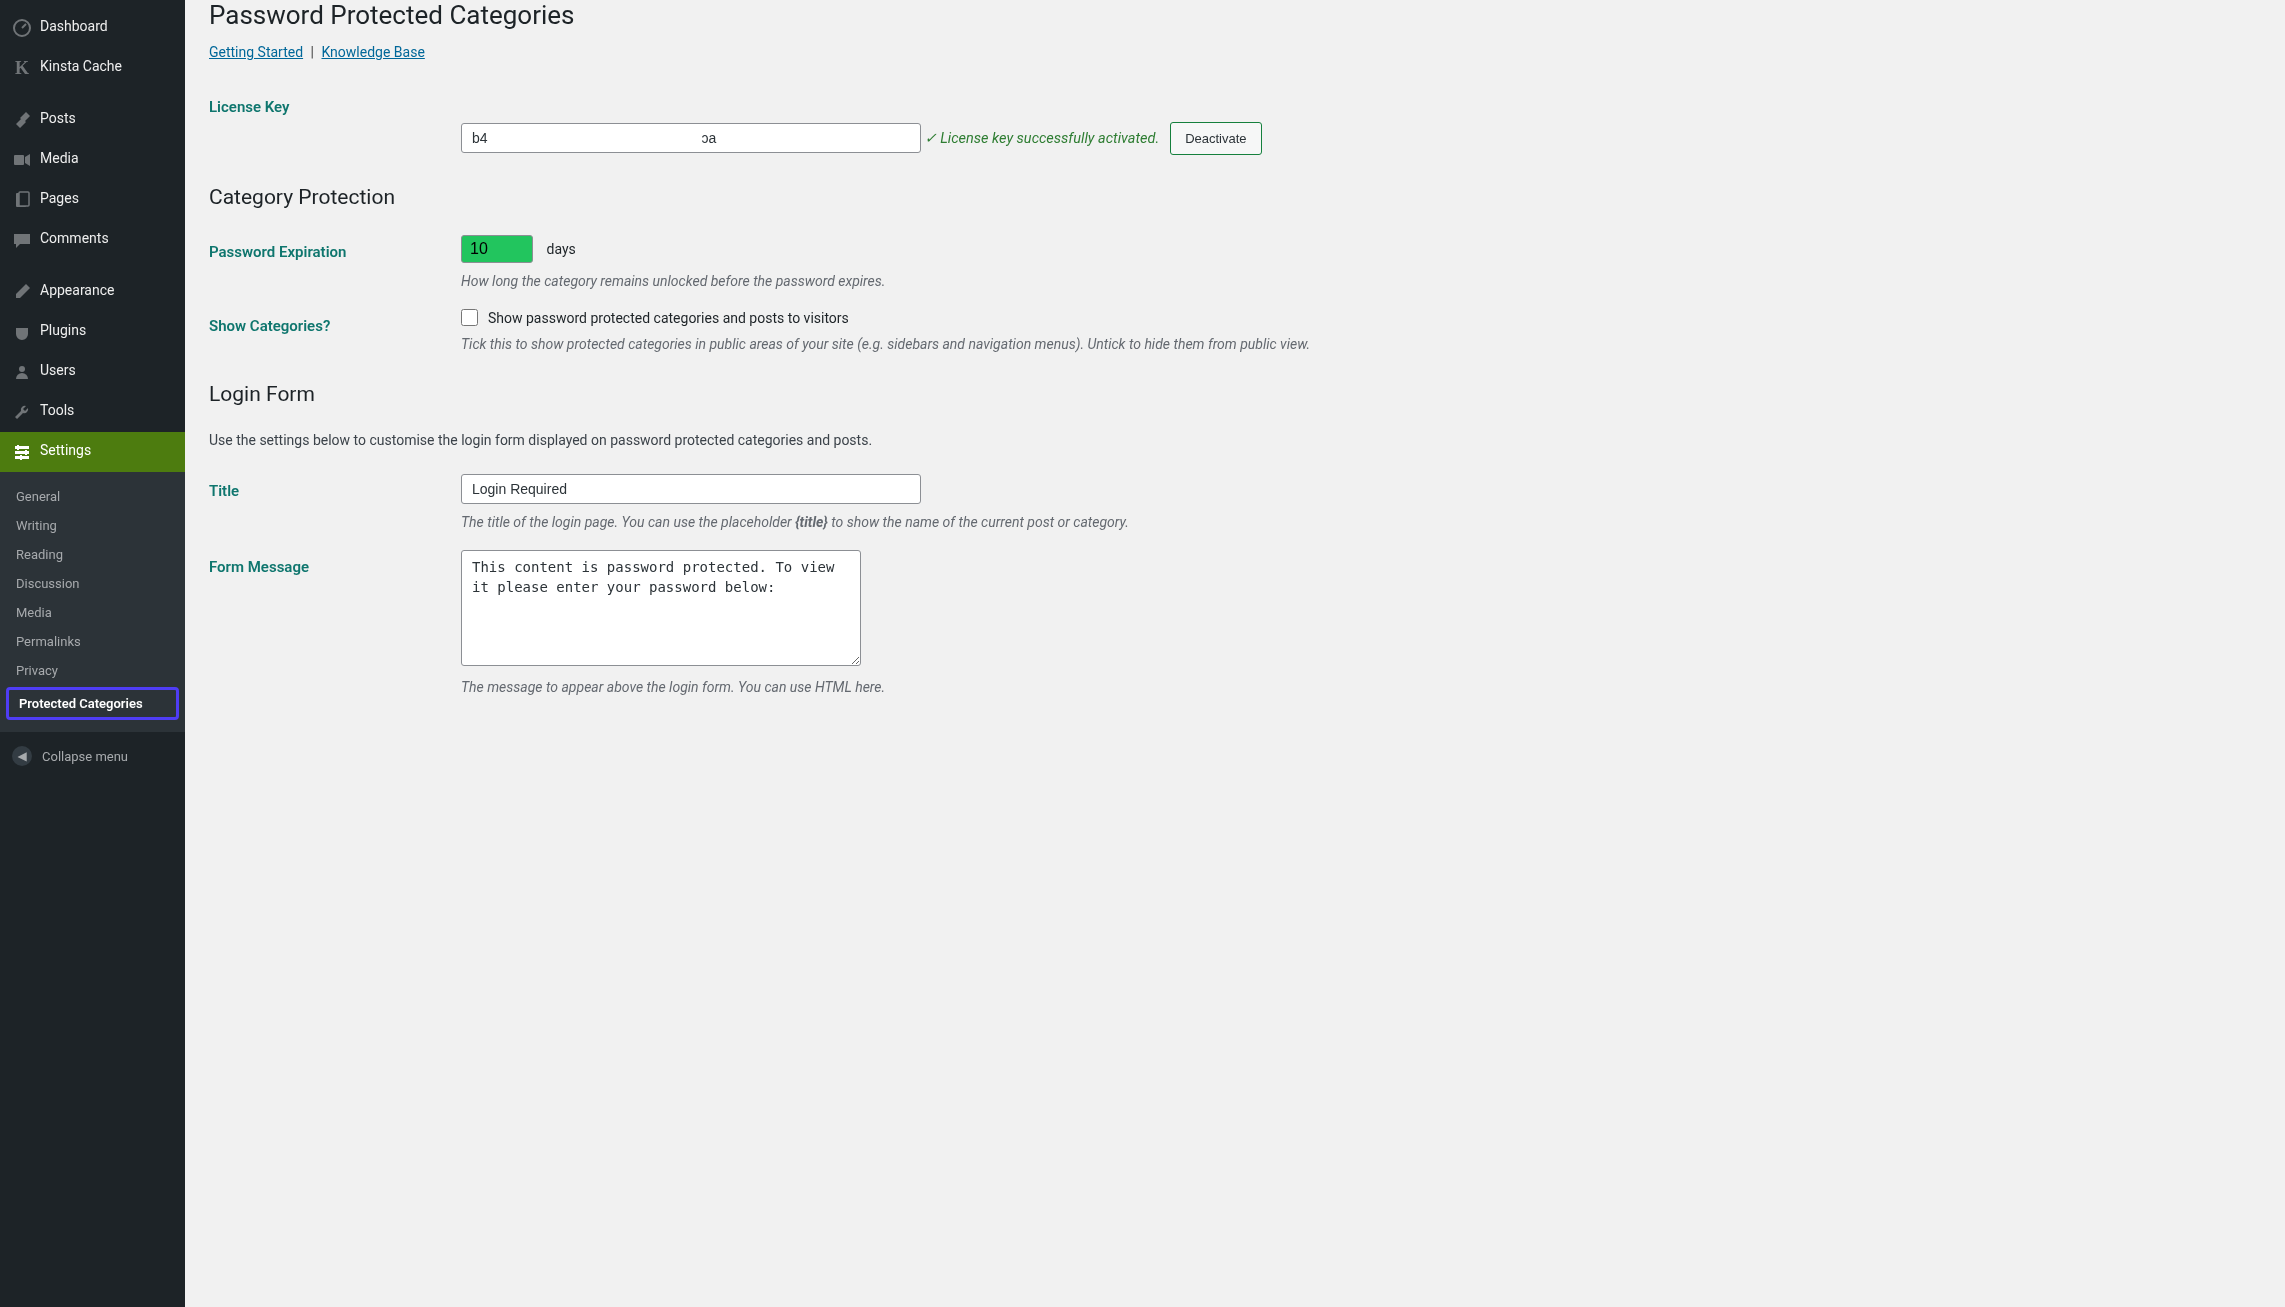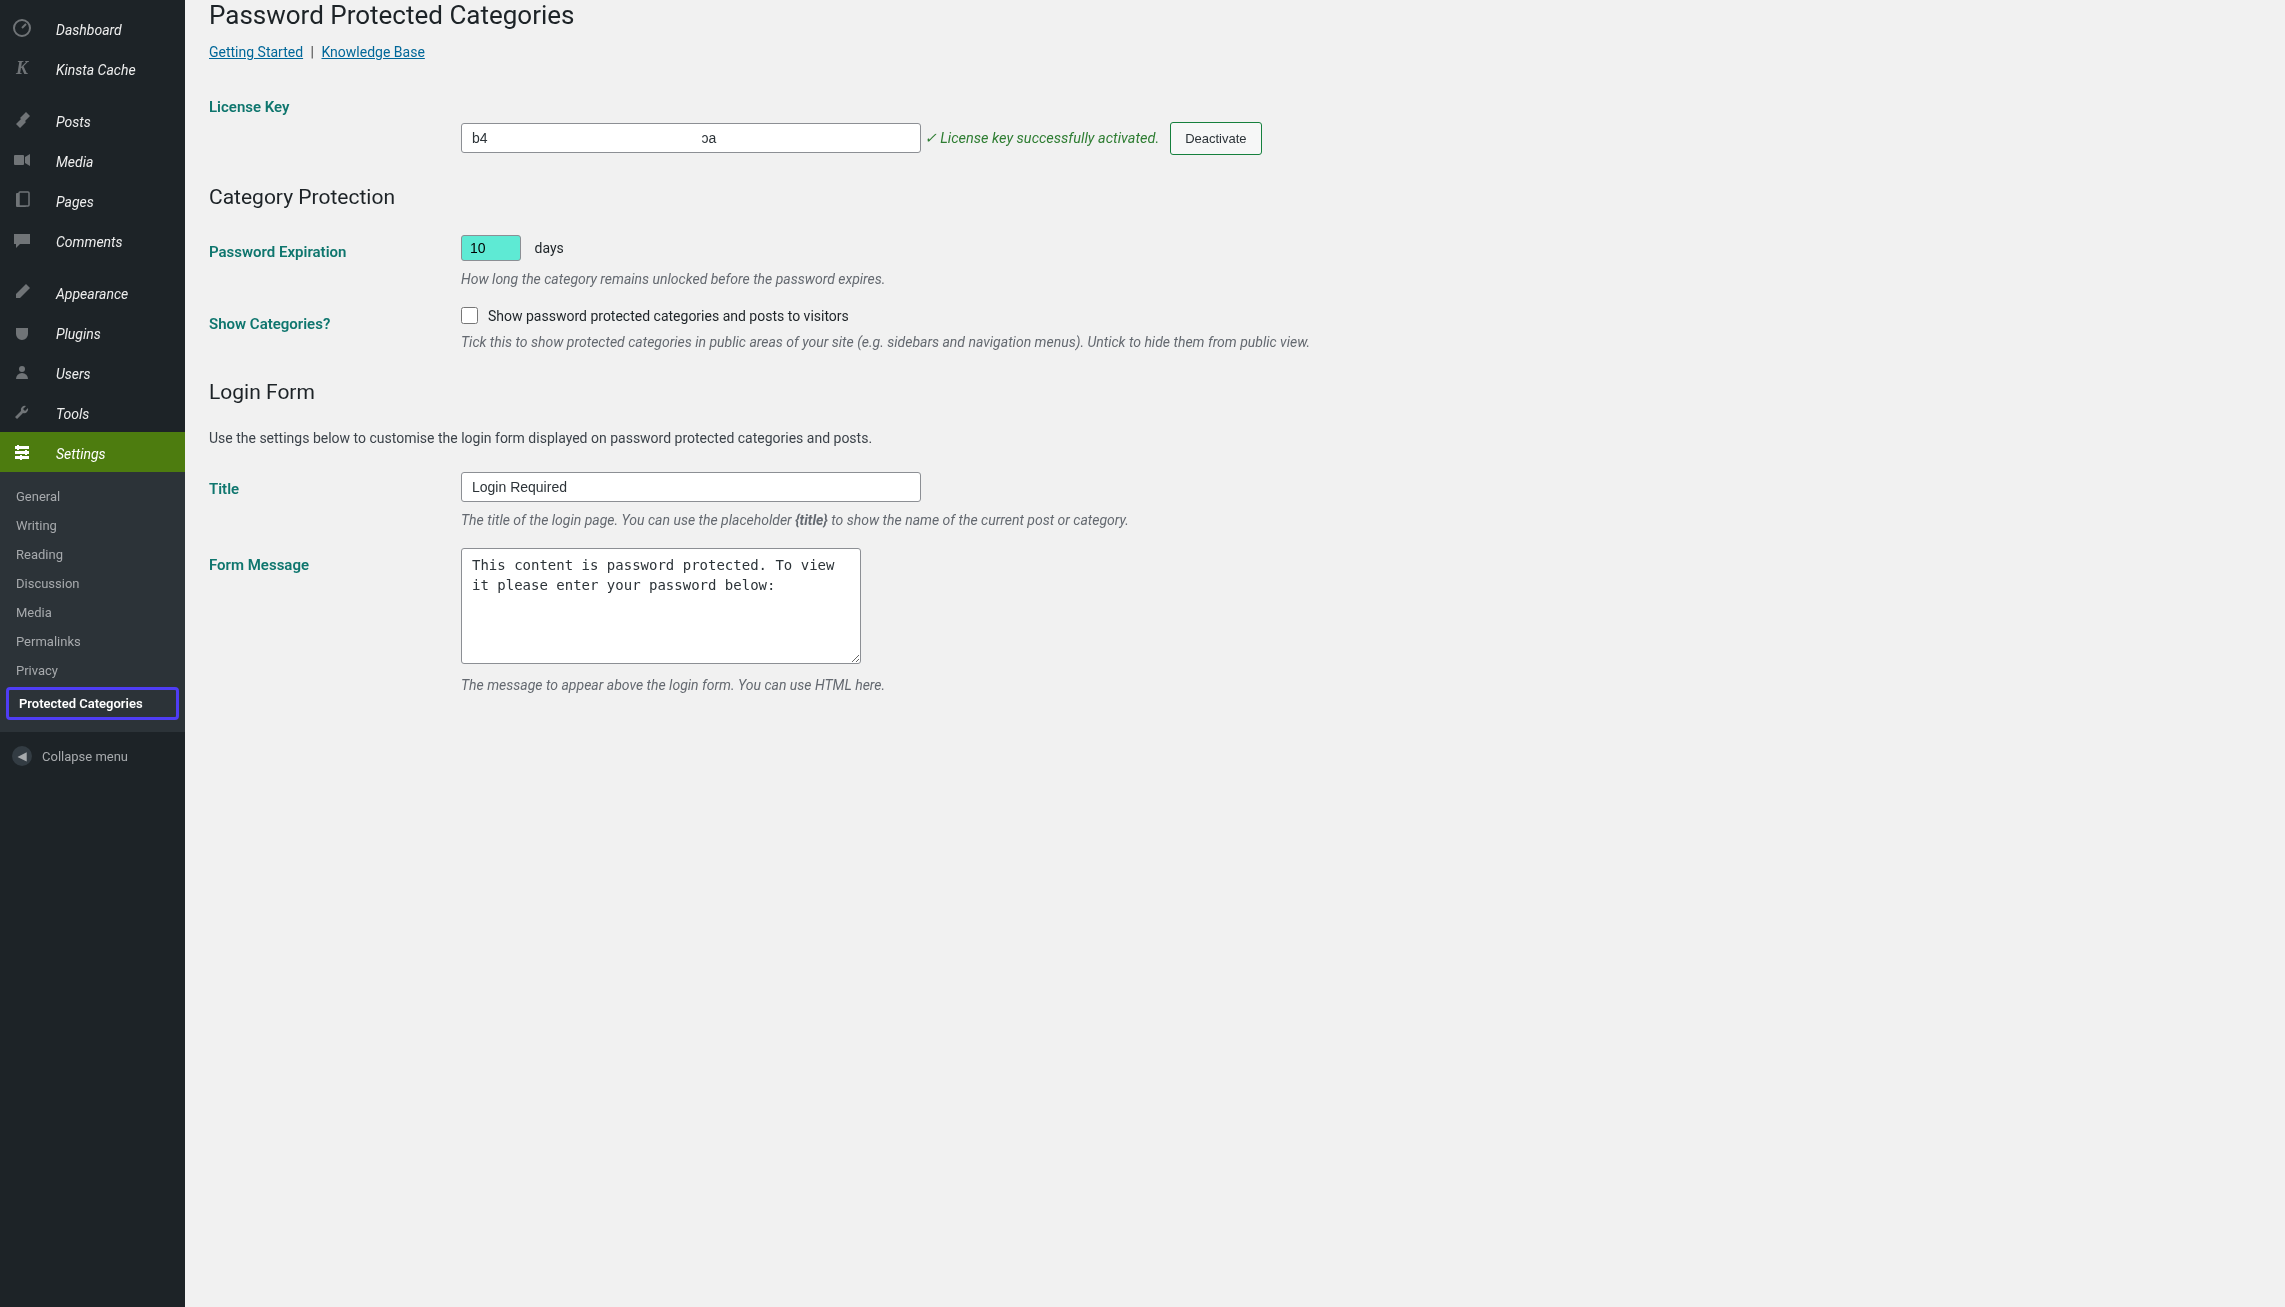--- a/index.html
+++ b/index.html
@@ -14,27 +14,26 @@
   .sidebar {
     width: 185px;
     background: #1d2327;
     color: #fff;
     flex-shrink: 0;
     padding-top: 8px;
     min-height: 100vh;
   }
   .menu-item {
     display: flex;
-    align-items: flex-end;
+    align-items: flex-start;
     padding: 10px 12px;
     color: #eee;
     cursor: pointer;
-    gap: 24px;
-    font-size: 14px;
-    font-style: italic;
+    gap: 8px;
+    font-size: 14px;
   }
   .menu-item .icon {
     width: 20px;
     height: 20px;
     opacity: 0.6;
     display: inline-flex;
     align-items: center;
     justify-content: center;
     font-size: 18px;
     color: #a7aaad;
@@ -110,26 +109,26 @@
     background: #fff;
     border: 1px solid #8c8f94;
     border-radius: 3px;
     padding: 6px 10px;
     font-size: 14px;
     color: #2c3338;
   }
   input.regular-text { width: 460px; }
   textarea { width: 400px; height: 116px; resize: both; line-height: 1.45; }
   input.small-text {
-    background: #5eead4;
+    background: #22c55e;
     border: 1px solid #8c8f94;
     border-radius: 3px;
     padding: 4px 8px;
-    font-size: 14px;
-    width: 60px;
+    font-size: 16px;
+    width: 72px;
   }
   .days-label { margin-left: 10px; }
   .description {
     font-style: italic;
     color: #646970;
     margin-top: 10px;
     font-size: 14px;
   }
   .license-row .license-status {
     display: inline-flex;

